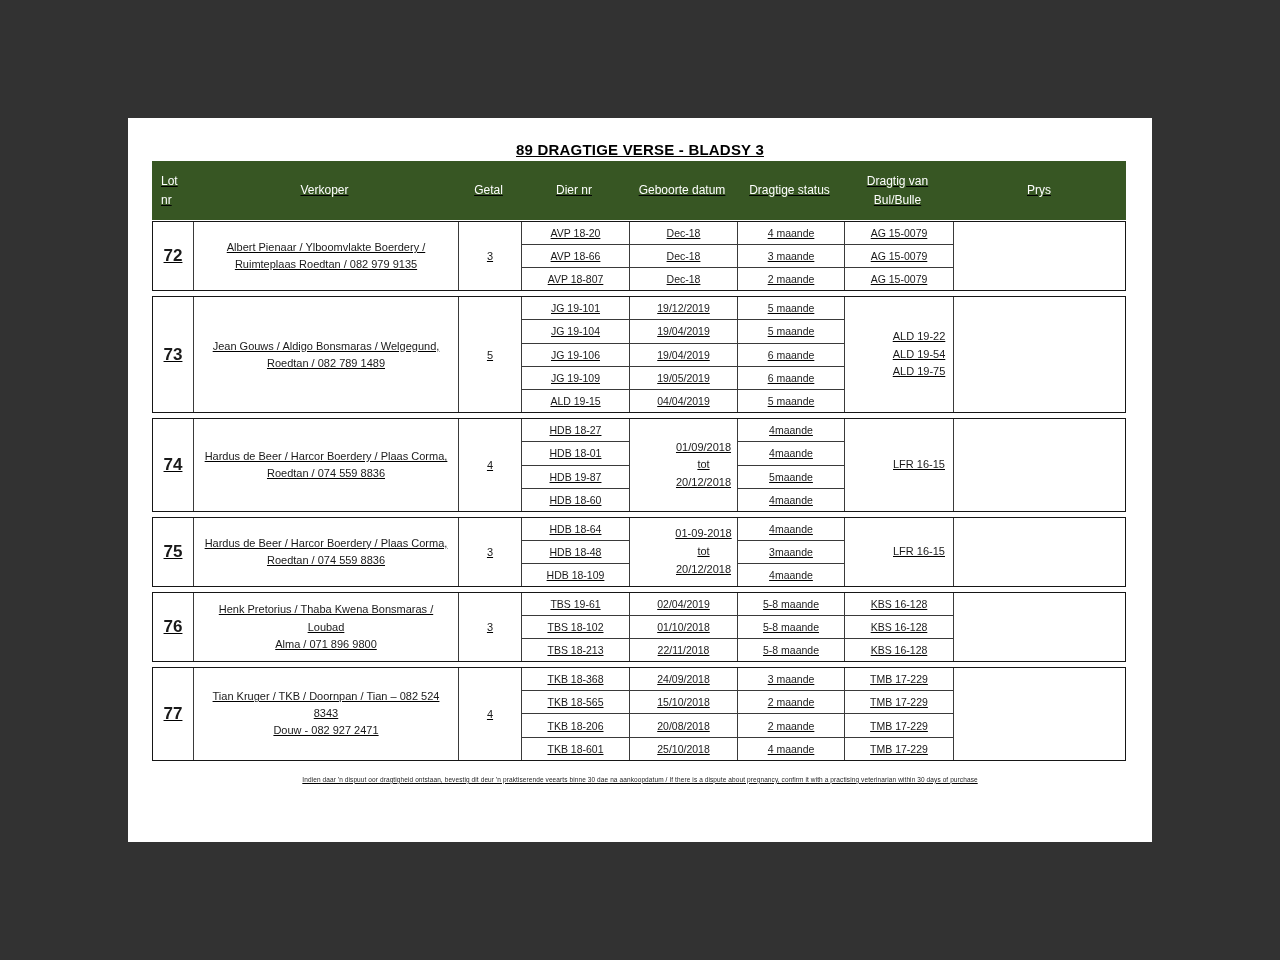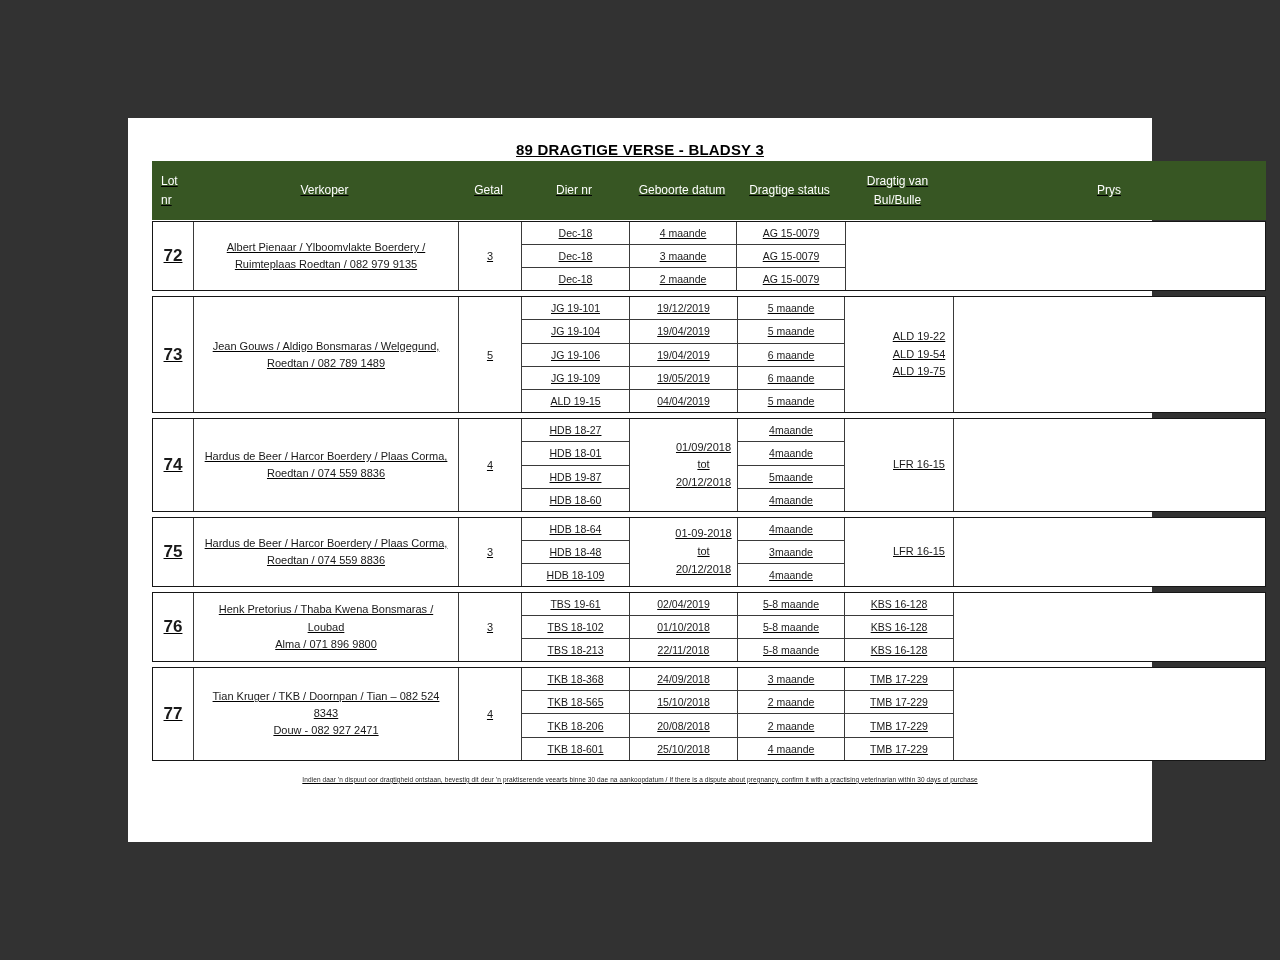--- a/index.html
+++ b/index.html
@@ -27,21 +27,21 @@
   .title{
     padding-top:23px;
     text-align:center;
     font-size:15px;
     font-weight:bold;
     color:#000;
     letter-spacing:.2px;
   }
   .table-wrap{
     margin:3px 16px 0 24px;
-    width:1114px;
+    width:974px;
   }
   
   .c0{flex:0 0 40px;}
   .c1{flex:0 0 265px;}
   .c2{flex:0 0 63px;}
   .c3{flex:0 0 108px;}
   .c4{flex:0 0 108px;}
   .c5{flex:0 0 107px;}
   .c6{flex:0 0 109px;}
   .c7{flex:1 1 auto;}
@@ -107,20 +107,25 @@
       <div class="th c7">Prys</div>
     </div>
     <div id="lot-blocks">
         <div class="lot-block first" style="height: 70.2px;">
           <div class="cell c0 lotnr">72</div>
           <div class="cell c1 verkoper">
             <div class="line">Albert Pienaar / Ylboomvlakte Boerdery /</div>
             <div class="line">Ruimteplaas Roedtan / 082 979 9135</div>
           </div>
           <div class="cell c2">3</div>
+          <div class="cell c3 subcol">
+            <div class="subcell">AVP 18-20</div>
+            <div class="subcell">AVP 18-66</div>
+            <div class="subcell">AVP 18-807</div>
+          </div>
           <div class="cell c4 subcol">
             <div class="subcell">Dec-18</div>
             <div class="subcell">Dec-18</div>
             <div class="subcell">Dec-18</div>
           </div>
           <div class="cell c5 subcol">
             <div class="subcell">4 maande</div>
             <div class="subcell">3 maande</div>
             <div class="subcell">2 maande</div>
           </div>

